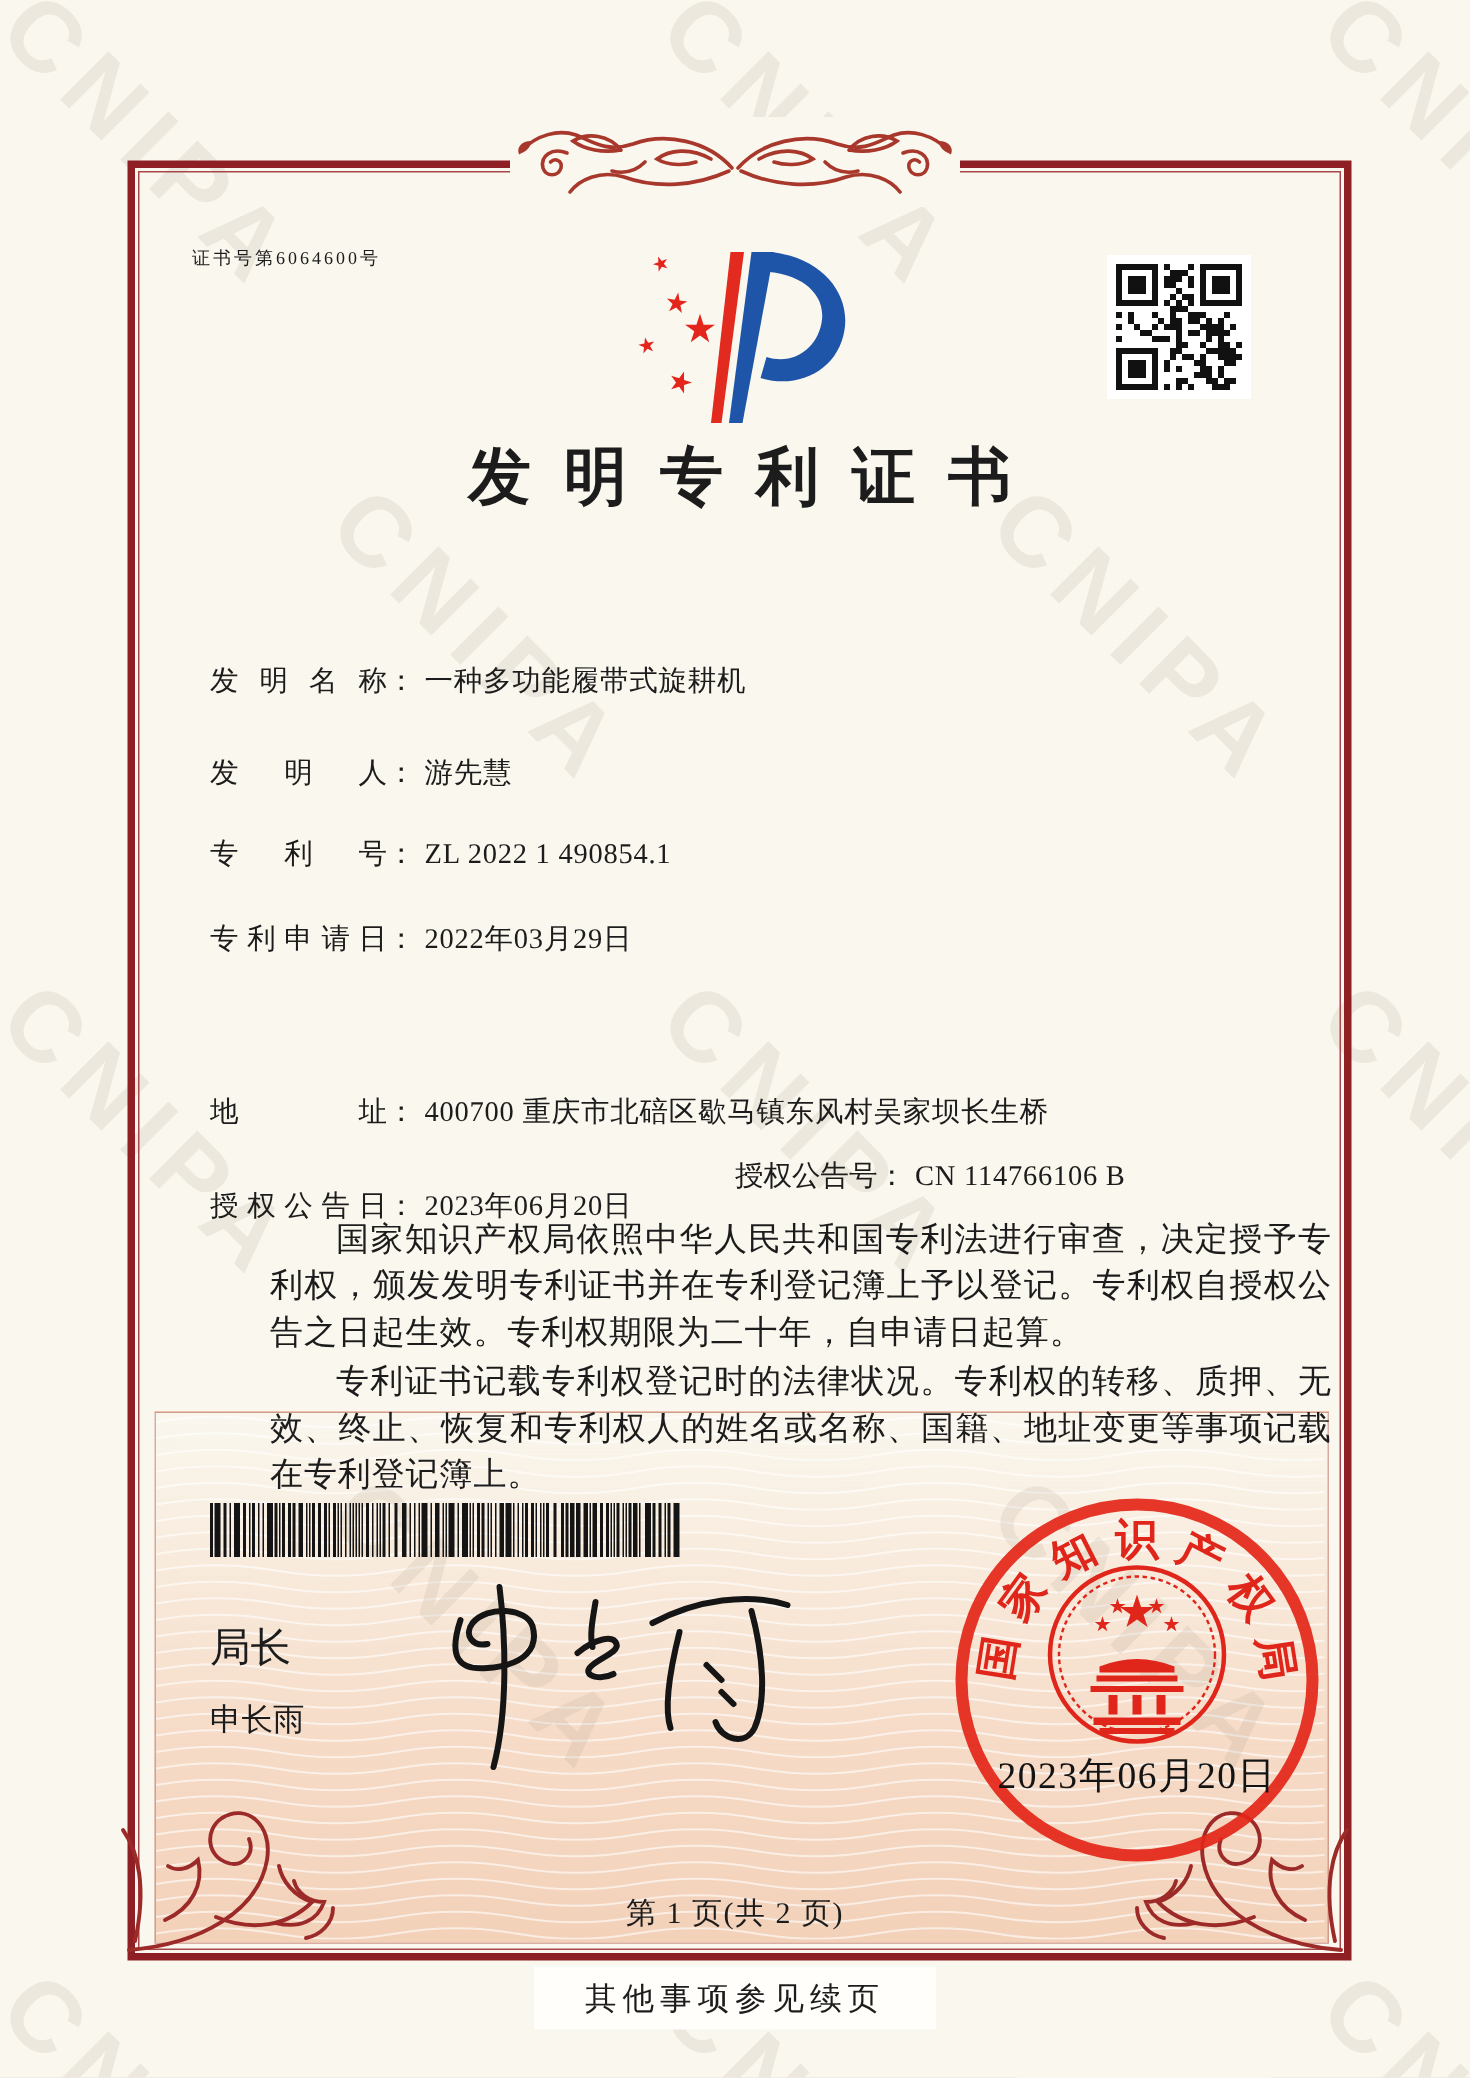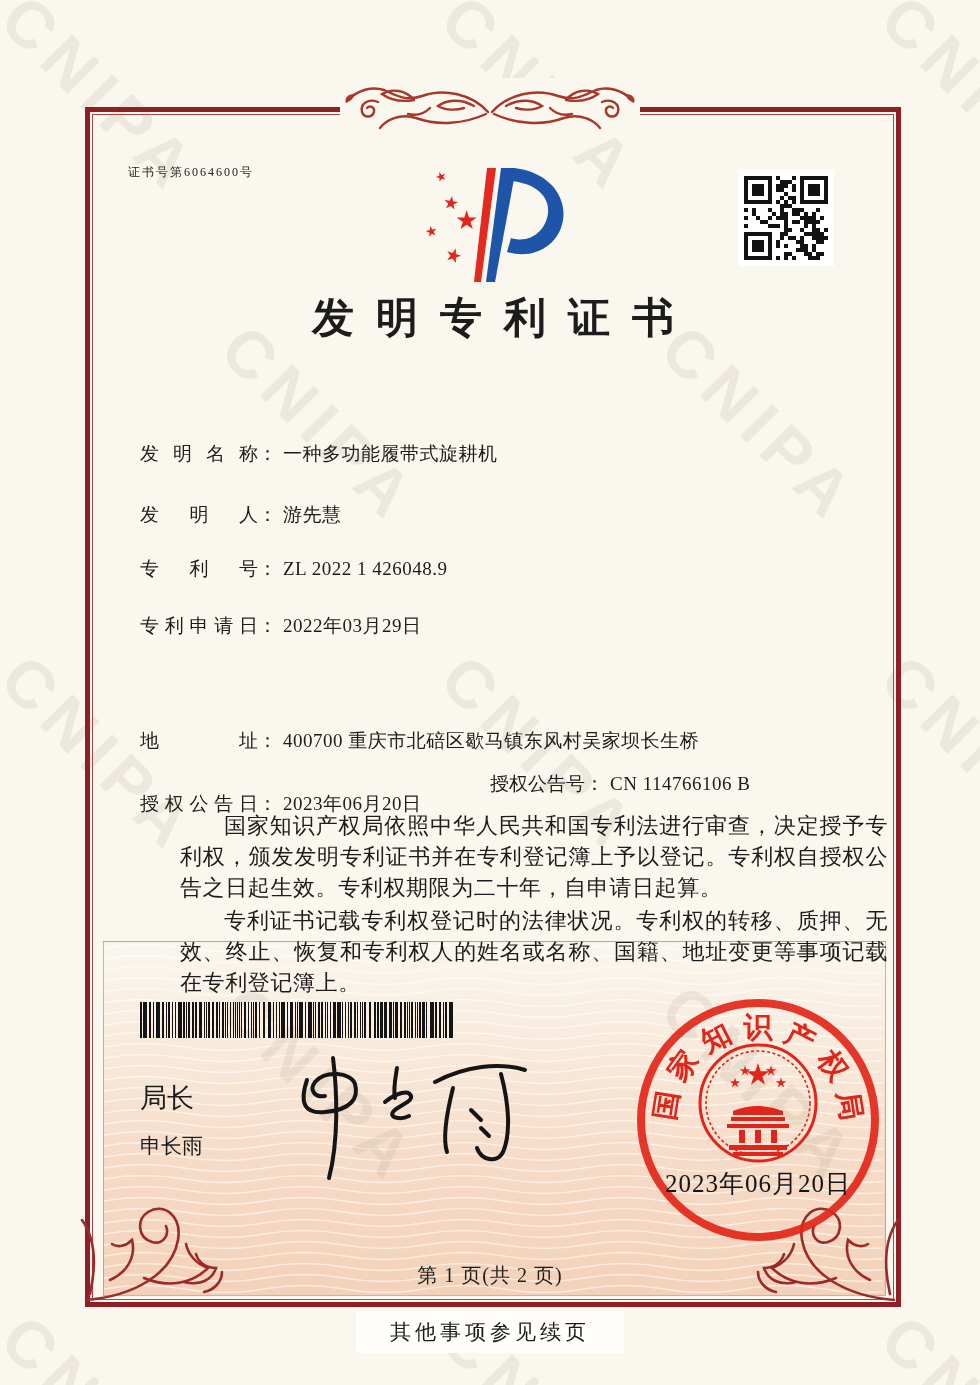--- a/index.html
+++ b/index.html
@@ -413,21 +413,21 @@
 
   <div class="title">发明专利证书</div>
 
   <div class="field-row" style="top:407px">
     <span class="flabel">发明名称</span><span class="colon">：</span><span class="fvalue">一种多功能履带式旋耕机</span>
   </div>
   <div class="field-row" style="top:468px">
     <span class="flabel">发明人</span><span class="colon">：</span><span class="fvalue">游先慧</span>
   </div>
   <div class="field-row" style="top:522px">
-    <span class="flabel">专利号</span><span class="colon">：</span><span class="fvalue">ZL 2022 1 426048.9</span>
+    <span class="flabel">专利号</span><span class="colon">：</span><span class="fvalue">ZL 2022 1 490854.1</span>
   </div>
   <div class="field-row" style="top:579px">
     <span class="flabel">专利申请日</span><span class="colon">：</span><span class="fvalue">2022年03月29日</span>
   </div>
   <div class="field-row" style="top:694px">
     <span class="flabel">地址</span><span class="colon">：</span><span class="fvalue">400700 重庆市北碚区歇马镇东风村吴家坝长生桥</span>
   </div>
   <div class="field-row" style="top:757px">
     <span class="flabel">授权公告日</span><span class="colon">：</span><span class="fvalue">2023年06月20日</span>
   </div>

